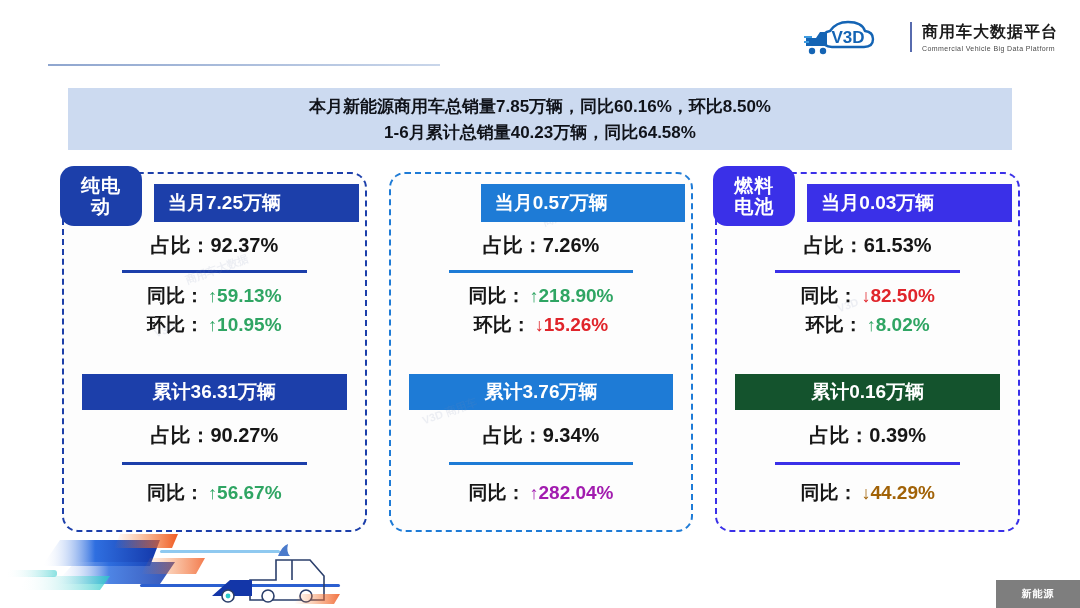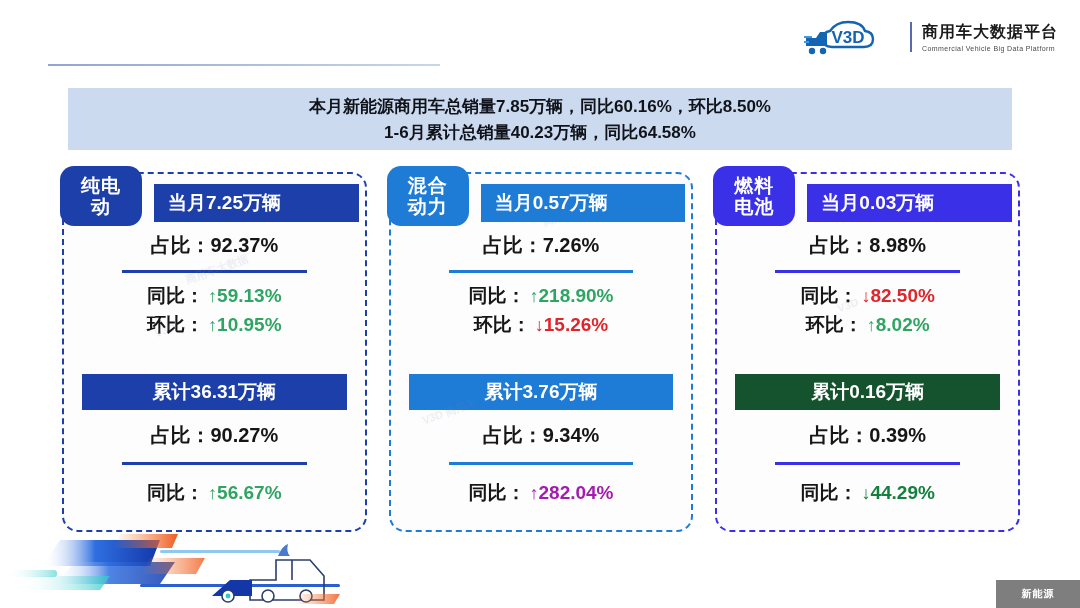--- a/index.html
+++ b/index.html
@@ -174,26 +174,20 @@
         <div class="rate-row">
           <span class="rate-label">同比：</span>
           <span class="rate-val up" style="color: rgb(47, 165, 99);"><span class="arrow">↑</span><span>56.67%</span></span>
         </div>
       </div>
       <div class="wm" style="left:120px; top:88px;">商用车大数据</div>
       <div class="wm" style="left:90px; top:150px;">V3D</div>
     </div>
 
     <div class="card" style="border-color: rgb(30, 123, 214);">
-      <div class="badge" style="background: rgb(30, 123, 214);">
-        <div>
-          <span>混合</span>
-          <span>动力</span>
-        </div>
-      </div>
       <div class="bar" style="background: rgb(30, 123, 214);">当月0.57万辆</div>
       <div class="share m-share">占比：7.26%</div>
       <div class="divider m-div" style="background: rgb(30, 123, 214);"></div>
       <div class="rate-block m-rates">
         <div class="rate-row">
           <span class="rate-label">同比：</span>
           <span class="rate-val up" style="color: rgb(47, 165, 99);"><span class="arrow">↑</span><span>218.90%</span></span>
         </div>
         <div class="rate-row">
           <span class="rate-label">环比：</span>
@@ -214,39 +208,39 @@
     </div>
 
     <div class="card" style="border-color: rgb(58, 48, 232);">
       <div class="badge" style="background: rgb(58, 48, 232);">
         <div>
           <span>燃料</span>
           <span>电池</span>
         </div>
       </div>
       <div class="bar" style="background: rgb(58, 48, 232);">当月0.03万辆</div>
-      <div class="share m-share">占比：8.98%</div>
+      <div class="share m-share">占比：61.53%</div>
       <div class="divider m-div" style="background: rgb(58, 48, 232);"></div>
       <div class="rate-block m-rates">
         <div class="rate-row">
           <span class="rate-label">同比：</span>
           <span class="rate-val down" style="color: rgb(224, 37, 43);"><span class="arrow">↓</span><span>82.50%</span></span>
         </div>
         <div class="rate-row">
           <span class="rate-label">环比：</span>
           <span class="rate-val up" style="color: rgb(47, 165, 99);"><span class="arrow">↑</span><span>8.02%</span></span>
         </div>
       </div>
       <div class="bar-cum c-bar" style="background: #14532d;">累计0.16万辆</div>
       <div class="share c-share">占比：0.39%</div>
       <div class="divider c-div" style="background: rgb(58, 48, 232);"></div>
       <div class="rate-block c-rates">
         <div class="rate-row">
           <span class="rate-label">同比：</span>
-          <span class="rate-val down" style="color: #15803d;"><span class="arrow">↓</span><span>44.29%</span></span>
+          <span class="rate-val down" style="color: #a16207;"><span class="arrow">↓</span><span>44.29%</span></span>
         </div>
       </div>
       <div class="wm" style="left:140px; top:20px;">商用车大数据</div>
       <div class="wm" style="left:120px; top:125px;">V3D</div>
     </div>
 
   </div>
 
   <div class="decor">
     <svg width="460" height="86" viewBox="0 0 460 86">

